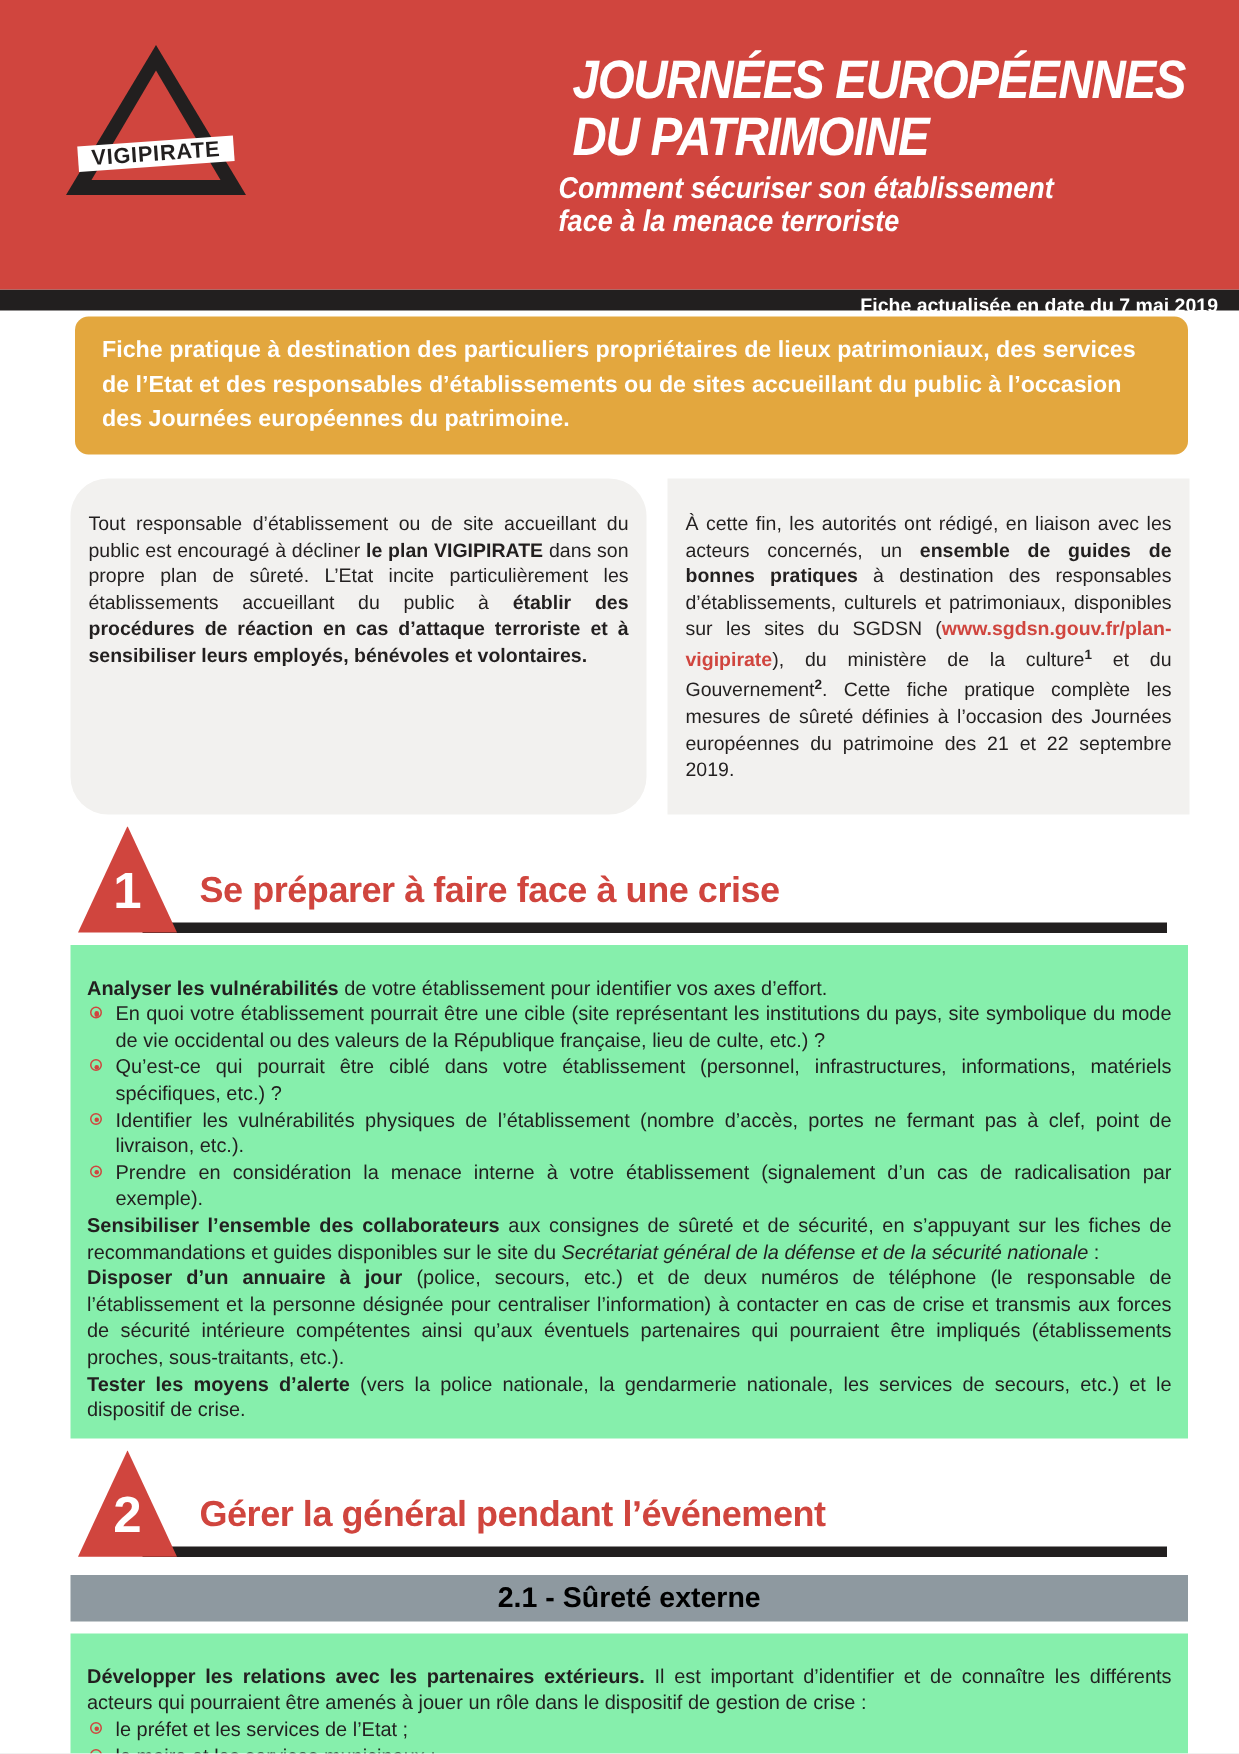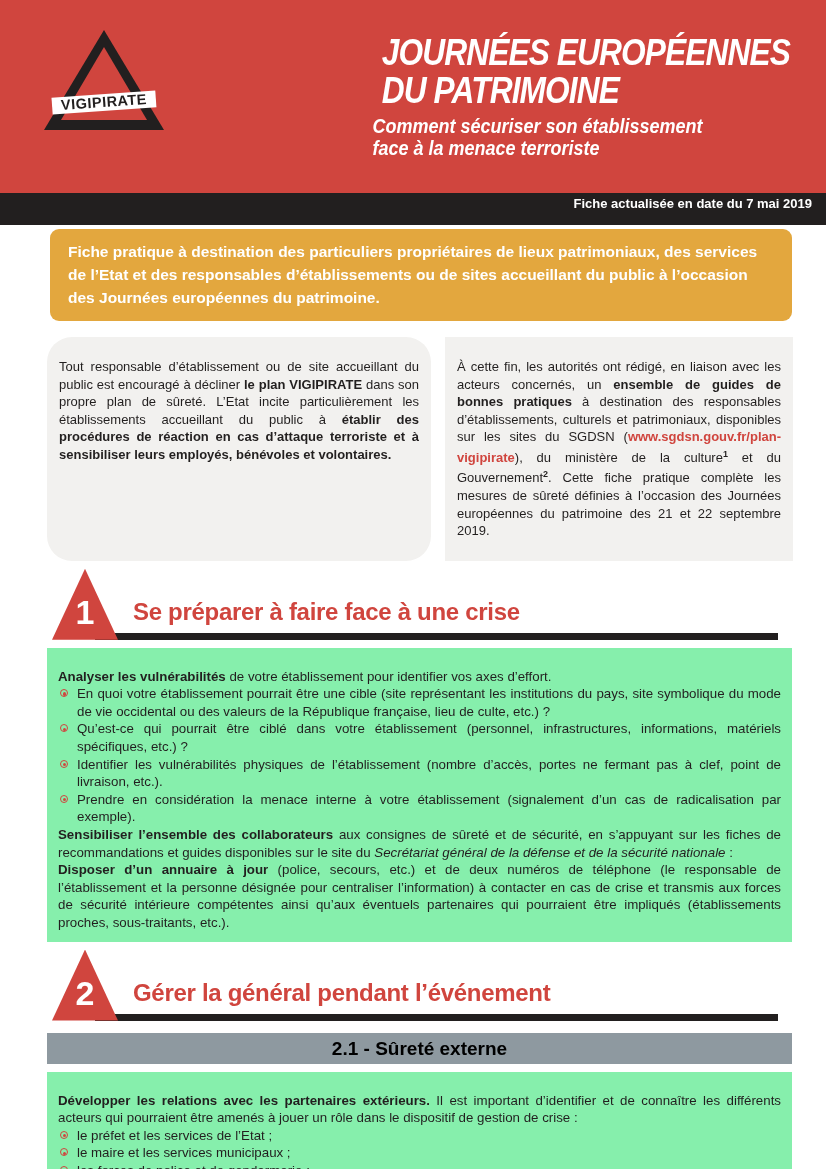--- a/index.html
+++ b/index.html
@@ -11,21 +11,21 @@
 
   
   .header { height:193px; background:#d0453e; position:relative; }
   .logo { position:absolute; left:42px; top:28px; width:124px; height:104px; }
   .header-titles { position:absolute; right:36px; top:34px; color:#fff;font-style:italic; }
   .title-main { font-size:36px; font-weight:700; line-height:38px; letter-spacing:-1px;
                 transform:scaleX(.88); transform-origin:100% 50%; white-space:nowrap; }
   .title-sub  { font-size:20px; font-weight:700; line-height:22px;
                 transform:scaleX(.9); transform-origin:100% 50%; white-space:nowrap; }
   .title-sub.first { margin-top:5px; }
-  .date-banner { height:32px; background:#221f1f; color:#fff; font-size:13px; font-weight:700;
+  .date-banner { height:14px; background:#221f1f; color:#fff; font-size:13px; font-weight:700;
                  text-align:right; line-height:22px; padding-right:14px; }
 
   
   .intro-box { margin:4px 34px 16px 50px; background:#e3a73e; border-radius:9px; color:#fff;
                font-weight:700; font-size:15.5px; line-height:23px; padding:11px 18px 12px; }
 
   
   .columns { display:flex; gap:14px; margin:12px 33px 0 47px; }
   .col { background:#f2f1ef; padding:8px 12px; font-size:13px; line-height:17.5px; text-align:justify; }
   .col-left  { width:384px; flex:none;border-radius:25px; }
@@ -104,20 +104,21 @@
   <div class="graybox">
     <p><b>Analyser les vulnérabilités</b><span> de votre établissement pour identifier vos axes d’effort.</span></p>
     <ul class="bullets">
       <li><span class="bullet-icon"></span><span>En quoi votre établissement pourrait être une cible (site représentant les institutions du pays, site symbolique du mode de vie occidental ou des valeurs de la République française, lieu de culte, etc.) ?</span></li>
       <li><span class="bullet-icon"></span><span>Qu’est-ce qui pourrait être ciblé dans votre établissement (personnel, infrastructures, informations, matériels spécifiques, etc.) ?</span></li>
       <li><span class="bullet-icon"></span><span>Identifier les vulnérabilités physiques de l’établissement (nombre d’accès, portes ne fermant pas à clef, point de livraison, etc.).</span></li>
       <li><span class="bullet-icon"></span><span>Prendre en considération la menace interne à votre établissement (signalement d’un cas de radicalisation par exemple).</span></li>
     </ul>
     <p><b>Sensibiliser l’ensemble des collaborateurs</b><span> aux consignes de sûreté et de sécurité, en s’appuyant sur les fiches de recommandations et guides disponibles sur le site du </span><i>Secrétariat général de la défense et de la sécurité nationale</i><span> :</span></p>
     <p><b>Disposer d’un annuaire à jour</b><span> (police, secours, etc.) et de deux numéros de téléphone (le responsable de l’établissement et la personne désignée pour centraliser l’information) à contacter en cas de crise et transmis aux forces de sécurité intérieure compétentes ainsi qu’aux éventuels partenaires qui pourraient être impliqués (établissements proches, sous-traitants, etc.).</span></p>
+    <p><b>Tester les moyens d’alerte</b><span> (vers la police nationale, la gendarmerie nationale, les services de secours, etc.) et le dispositif de crise.</span></p>
   </div>
 
   <div class="section-head">
     <div class="section-line"></div>
     <div class="tri">
       <div class="tri-num">2</div>
     </div>
     <div class="section-title">Gérer la général pendant l’événement</div>
   </div>
 

